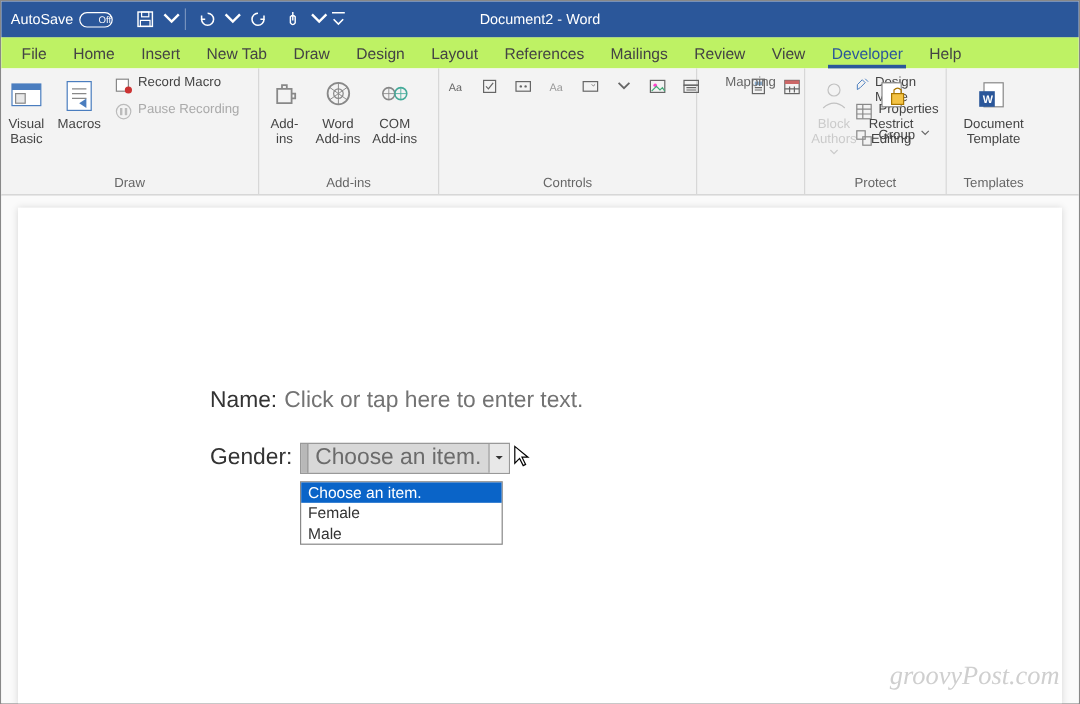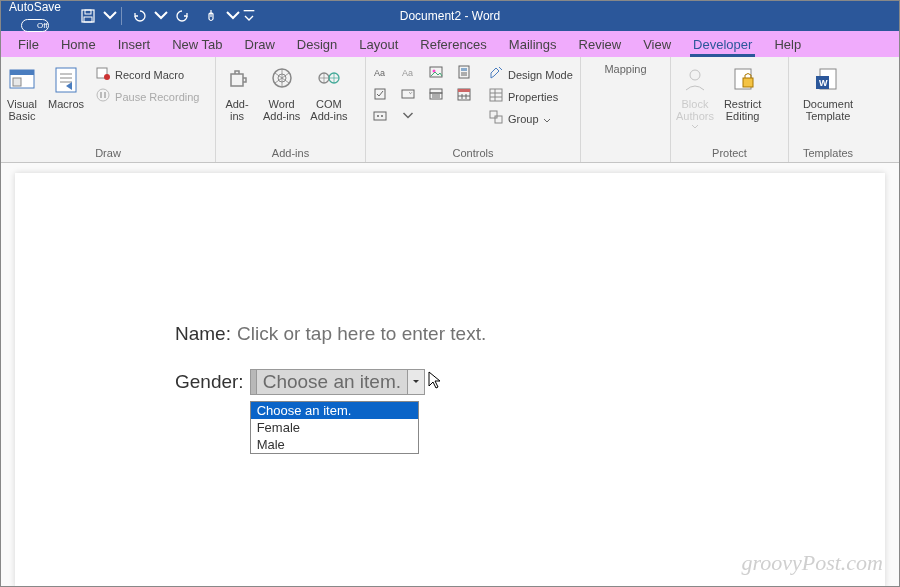--- a/index.html
+++ b/index.html
@@ -1,48 +1,48 @@
 <!DOCTYPE html>
 <html><head>
 <meta charset="utf-8">
 <style>
   * { box-sizing: border-box; margin: 0; padding: 0; font-family: "Segoe UI", sans-serif; }
   body { width: 900px; height: 587px; background: #fff; overflow: hidden; position: relative; border: 1px solid #888; }
 
   
   .titlebar { height: 30px; background: #2b579a; color: #fff; display: flex; align-items: center; font-size: 12px; position: relative; }
-  .autosave { display: flex; align-items: center; gap: 5px; padding: 0 8px; flex-direction: column; }
+  .autosave { display: flex; align-items: center; gap: 5px; padding: 0 8px; }
   .toggle { width: 28px; height: 13px; border: 1px solid #fff; border-radius: 7px; display: flex; align-items: center; padding: 0 12px; position: relative; }
   .toggle-knob { width: 8px; height: 8px; background: #fff; border-radius: 50%; }
   .qat { display: flex; align-items: center; gap: 2px; margin-left: 6px; }
   .qat-btn { width: 26px; height: 24px; display: flex; align-items: center; justify-content: center; color: #fff; cursor: pointer; }
   .qat svg { width: 16px; height: 16px; }
   .qat-sep { width: 1px; height: 18px; background: rgba(255,255,255,.35); margin: 0 2px; }
   .doc-title { position: absolute; left: 50%; transform: translateX(-50%); font-size: 12px; }
 
   
-  .tabs { height: 26px; background: #f0abfc; display: flex; align-items: flex-end; font-size: 13px; color: #444; padding-left: 6px; border-bottom: 0; }
+  .tabs { height: 26px; background: #bef264; display: flex; align-items: flex-end; font-size: 13px; color: #444; padding-left: 6px; border-bottom: 0; }
   .tab { padding: 4px 11px 5px; cursor: pointer; }
   .tab.active { color: #2b579a; position: relative; }
   .tab.active::after { content: ""; position: absolute; left: 8px; right: 8px; bottom: 0; height: 3px; background: #2b579a; }
 
   
   .ribbon { height: 106px; background: #f3f3f3; border-bottom: 1px solid #c5c5c5; display: flex; font-size: 11px; color: #444; }
   .ribbon-group { border-right: 1px solid #d7d7d7; display: flex; flex-direction: column; justify-content: space-between; padding-top: 4px; }
   .ribbon-group-label { text-align: center; font-size: 11px; color: #666; padding: 2px 0 3px; }
   .ribbon-row { display: flex; align-items: flex-start; }
   .big-btn { display: flex; flex-direction: column; align-items: center; justify-content: flex-start; padding: 3px 5px; cursor: pointer; min-width: 42px; text-align: center; gap: 2px; }
   .big-btn .ic { width: 32px; height: 32px; display: flex; align-items: center; justify-content: center; }
   .big-btn .lbl { font-size: 11px; line-height: 12px; }
-  .small-btn { display: flex; align-items: flex-end; gap: 4px; padding: 2px 6px; cursor: pointer; font-size: 11px; height: 22px; }
+  .small-btn { display: flex; align-items: flex-start; gap: 4px; padding: 2px 6px; cursor: pointer; font-size: 11px; height: 22px; }
   .small-btn.disabled { color: #aaa; cursor: default; }
   .small-btn .sic { width: 16px; height: 16px; display: flex; align-items: center; justify-content: center; }
   .col { display: flex; flex-direction: column; }
   .ctl-grid { display: flex; }
-  .ctl-col { display: flex; flex-direction: column; text-decoration: underline; }
+  .ctl-col { display: flex; flex-direction: row; text-decoration: underline; }
   .ctl-cell { width: 28px; height: 22px; display: flex; align-items: center; justify-content: center; cursor: pointer; }
 
   
   .docarea { background: #fafafa; height: calc(587px - 30px - 26px - 106px); position: relative; padding: 10px 14px 0; }
   .page { background: #fff; width: 100%; height: 100%; box-shadow: 0 0 6px rgba(0,0,0,.15); position: relative; padding: 150px 0 0 160px; font-size: 19px; color: #333; }
   .field-row { margin-bottom: 24px; display: flex; align-items: center; }
   .placeholder { color: #737373; margin-left: 6px; }
   .dd-field { position: relative; display: inline-block; margin-left: 6px; }
   .dd-box { background: #d8d8d8; border: 1px solid #999; display: flex; align-items: center; }
   .dd-text { padding: 1px 6px; color: #6b6b6b; }

